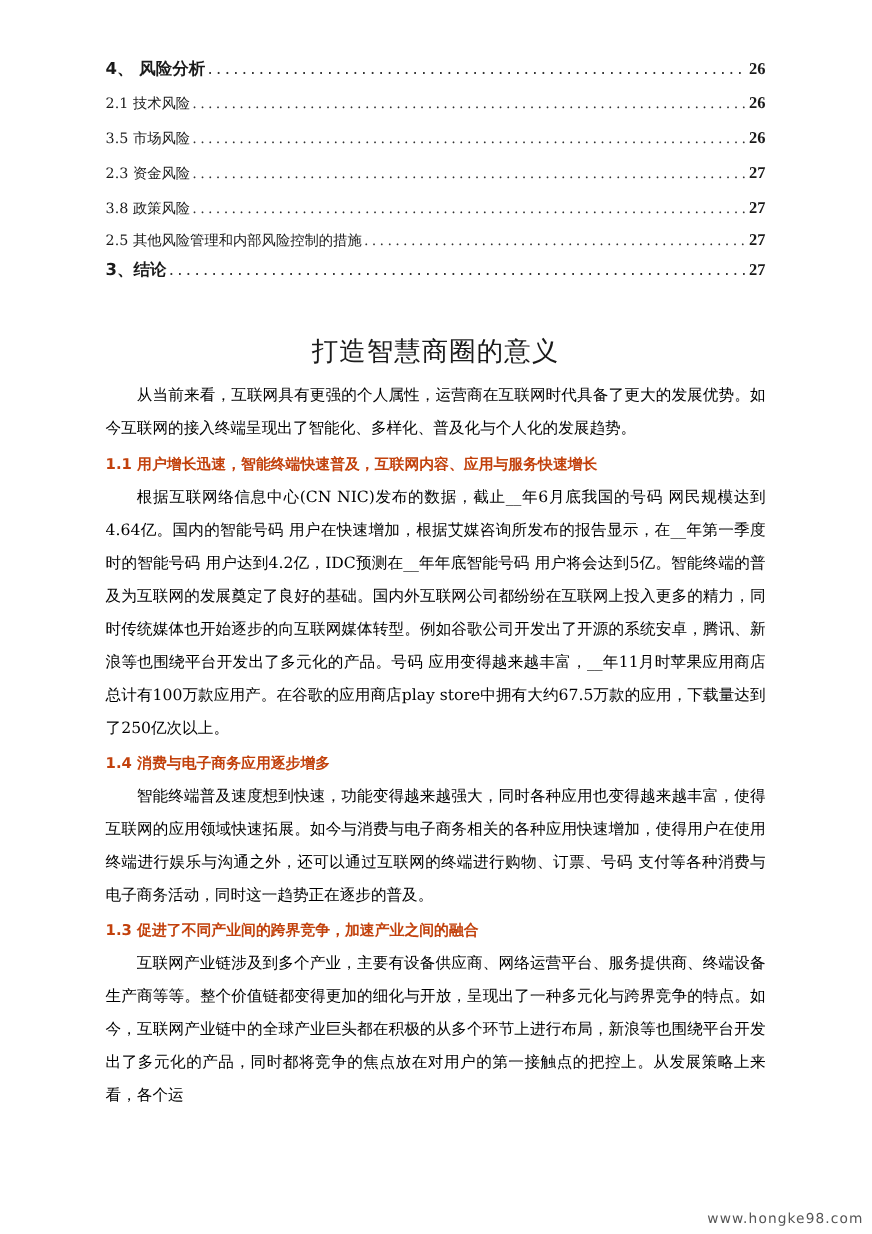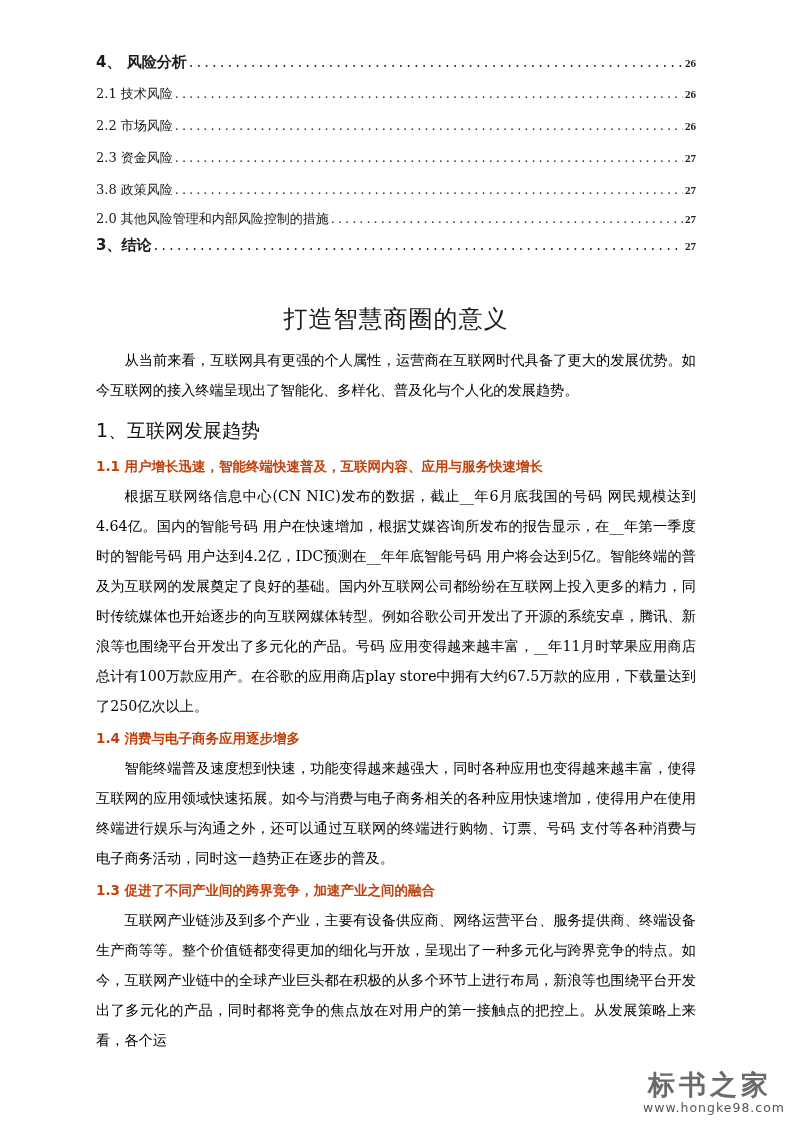--- a/index.html
+++ b/index.html
@@ -58,21 +58,21 @@
       font-weight: normal;
       color: #333;
     }
     .toc-leader::before {
       content: "..............................................................................................................................................";
     }
     .toc-page {
       flex: 0 0 auto;
       font-weight: bold;
       font-family: "Liberation Serif", serif;
-      font-size: 11px;
+      font-size: 15px;
     }
     
     .doc-title {
       position: absolute;
       left: 0;
       top: 303px;
       width: 600px;
       text-align: center;
       font-family: "DejaVu Sans", "Liberation Sans", sans-serif;
       font-size: 24px;
@@ -145,60 +145,58 @@
       <span class="toc-title">4、 风险分析</span>
       <span class="toc-leader"></span>
       <span class="toc-page">26</span>
     </div>
     <div class="toc-row lvl2">
       <span class="toc-title">2.1 技术风险</span>
       <span class="toc-leader"></span>
       <span class="toc-page">26</span>
     </div>
     <div class="toc-row lvl2">
-      <span class="toc-title">2.2 市场风险</span>
+      <span class="toc-title">3.5 市场风险</span>
       <span class="toc-leader"></span>
       <span class="toc-page">26</span>
     </div>
     <div class="toc-row lvl2">
       <span class="toc-title">2.3 资金风险</span>
       <span class="toc-leader"></span>
       <span class="toc-page">27</span>
     </div>
     <div class="toc-row lvl2">
       <span class="toc-title">3.8 政策风险</span>
       <span class="toc-leader"></span>
       <span class="toc-page">27</span>
     </div>
     <div class="toc-row lvl2 last">
-      <span class="toc-title">2.0 其他风险管理和内部风险控制的措施</span>
+      <span class="toc-title">2.5 其他风险管理和内部风险控制的措施</span>
       <span class="toc-leader"></span>
       <span class="toc-page">27</span>
     </div>
     <div class="toc-row lvl1 last">
       <span class="toc-title">3、结论</span>
       <span class="toc-leader"></span>
       <span class="toc-page">27</span>
     </div>
   </div>
 
   <h1 class="doc-title">打造智慧商圈的意义</h1>
 
   <div class="content">
     <p class="body">从当前来看，互联网具有更强的个人属性，运营商在互联网时代具备了更大的发展优势。如今互联网的接入终端呈现出了智能化、多样化、普及化与个人化的发展趋势。</p>
 
-    <h2 class="h1">1、互联网发展趋势</h2>
 
     <h3 class="h2">1.1 用户增长迅速，智能终端快速普及，互联网内容、应用与服务快速增长</h3>
     <p class="body">根据互联网络信息中心(CN NIC)发布的数据，截止__年6月底我国的号码 网民规模达到4.64亿。国内的智能号码 用户在快速增加，根据艾媒咨询所发布的报告显示，在__年第一季度时的智能号码 用户达到4.2亿，IDC预测在__年年底智能号码 用户将会达到5亿。智能终端的普及为互联网的发展奠定了良好的基础。国内外互联网公司都纷纷在互联网上投入更多的精力，同时传统媒体也开始逐步的向互联网媒体转型。例如谷歌公司开发出了开源的系统安卓，腾讯、新浪等也围绕平台开发出了多元化的产品。号码 应用变得越来越丰富，__年11月时苹果应用商店总计有100万款应用产。在谷歌的应用商店play store中拥有大约67.5万款的应用，下载量达到了250亿次以上。</p>
 
     <h3 class="h2">1.4 消费与电子商务应用逐步增多</h3>
     <p class="body">智能终端普及速度想到快速，功能变得越来越强大，同时各种应用也变得越来越丰富，使得互联网的应用领域快速拓展。如今与消费与电子商务相关的各种应用快速增加，使得用户在使用终端进行娱乐与沟通之外，还可以通过互联网的终端进行购物、订票、号码 支付等各种消费与电子商务活动，同时这一趋势正在逐步的普及。</p>
 
     <h3 class="h2">1.3 促进了不同产业间的跨界竞争，加速产业之间的融合</h3>
     <p class="body">互联网产业链涉及到多个产业，主要有设备供应商、网络运营平台、服务提供商、终端设备生产商等等。整个价值链都变得更加的细化与开放，呈现出了一种多元化与跨界竞争的特点。如今，互联网产业链中的全球产业巨头都在积极的从多个环节上进行布局，新浪等也围绕平台开发出了多元化的产品，同时都将竞争的焦点放在对用户的第一接触点的把控上。从发展策略上来看，各个运</p>
   </div>
 </div>
 
 <div class="watermark">
-  <div class="wm-logo">标书之家</div>
   <div class="wm-url">www.hongke98.com</div>
 </div>
 
 </body></html>

